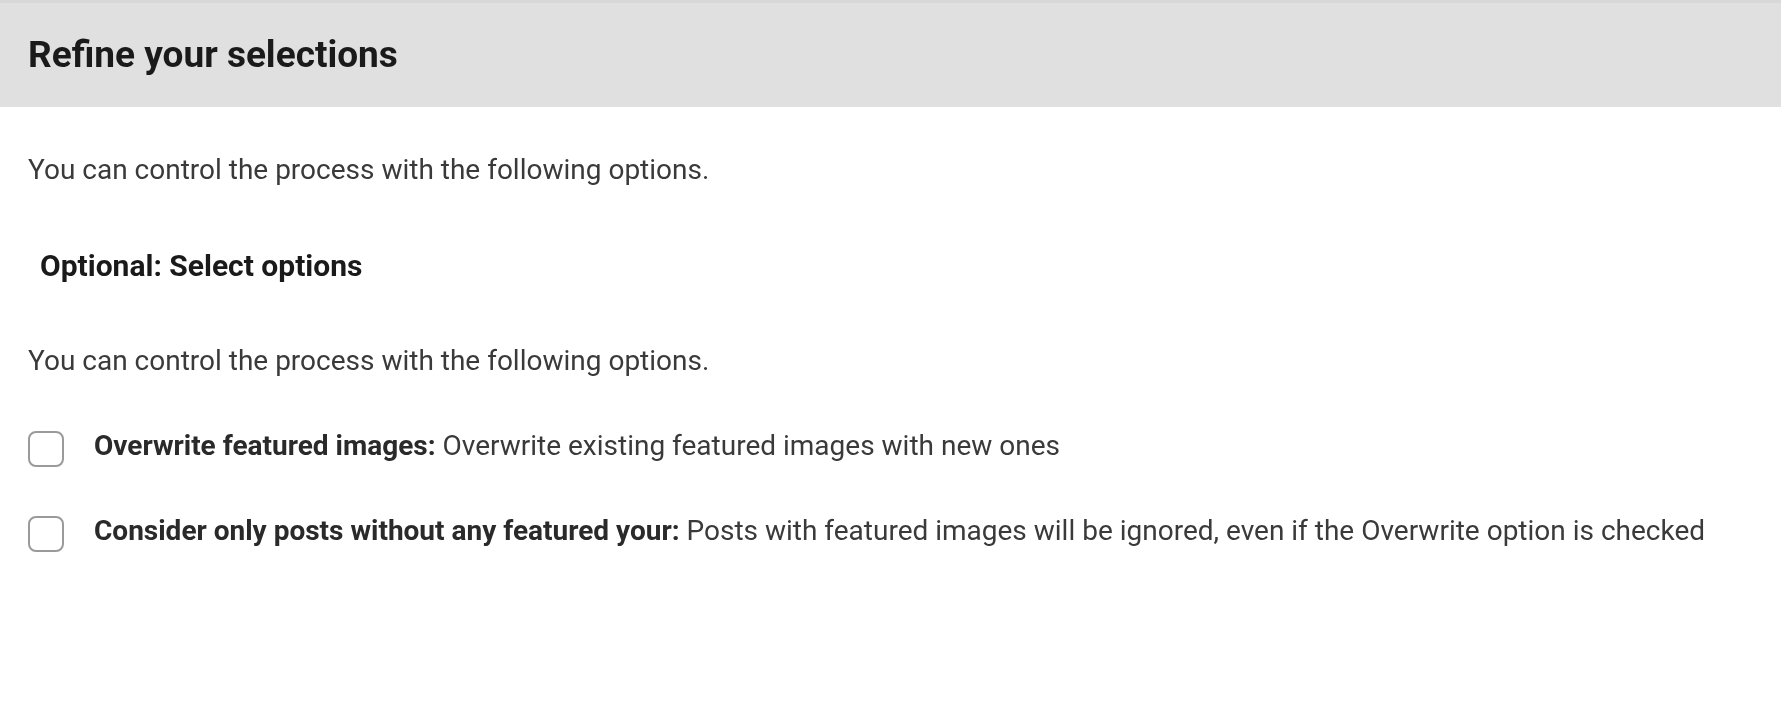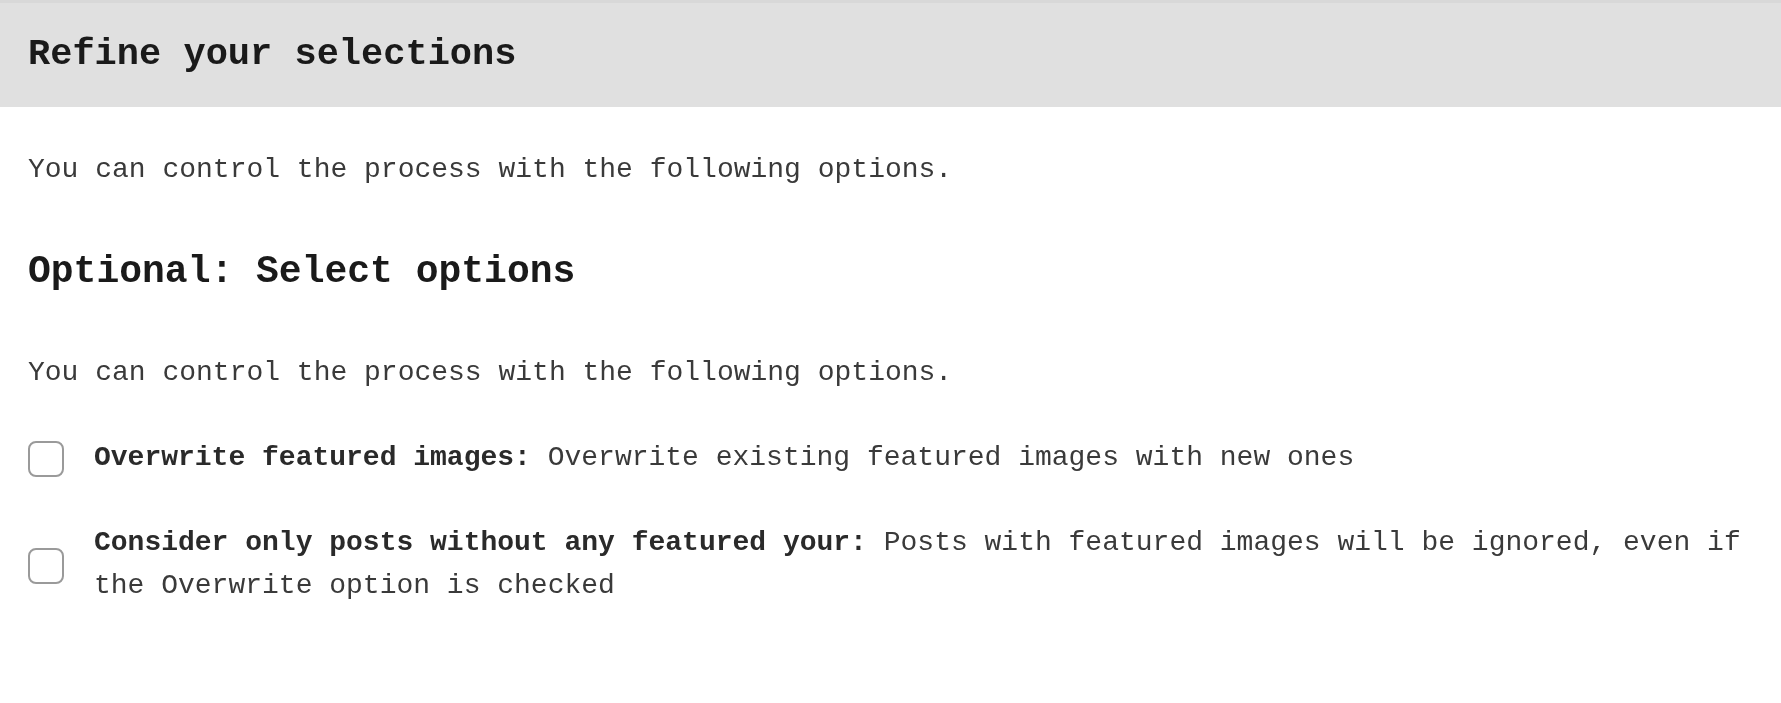--- a/index.html
+++ b/index.html
@@ -1,19 +1,18 @@
 <!DOCTYPE html>
 <html><head>
   <meta charset="utf-8">
   <style>
     * {
       margin: 0;
       padding: 0;
       box-sizing: border-box;
-      font-family: Liberation Mono, monospace;
     }
     body {
       font-family: -apple-system, BlinkMacSystemFont, "Segoe UI", Roboto, "Helvetica Neue", Arial, sans-serif;
       background: #ffffff;
       color: #2f2f2f;
       font-size: 28px;
       line-height: 1.5;
     }
     .header-bar {
       background: #e0e0e0;
@@ -28,39 +27,40 @@
     .content {
       padding: 0 28px;
     }
     .intro-text {
       margin-top: 42px;
       color: #3a3a3a;
       font-size: 28px;
     }
     .sub-heading {
       margin-top: 52px;
-      font-size: 38px;
+      font-size: 30px;
       font-weight: 700;
       color: #1a1a1a;
+      margin-left: 12px;
     }
     .section-title {
       margin-top: 52px;
       font-size: 28px;
       font-weight: 700;
       color: #3a3a3a;
       padding-left: 4px;
     }
     .section-desc {
       margin-top: 52px;
       color: #3a3a3a;
       font-size: 28px;
     }
     .option-row {
       display: flex;
-      align-items: center;
+      align-items: flex-end;
       margin-top: 42px;
       gap: 30px;
     }
     .checkbox {
       flex-shrink: 0;
       width: 36px;
       height: 36px;
       border: 2px solid #9a9a9a;
       border-radius: 8px;
       background: #ffffff;

